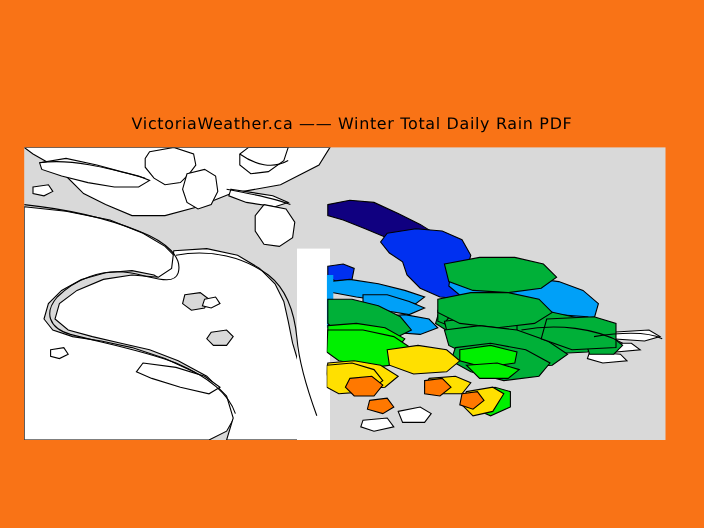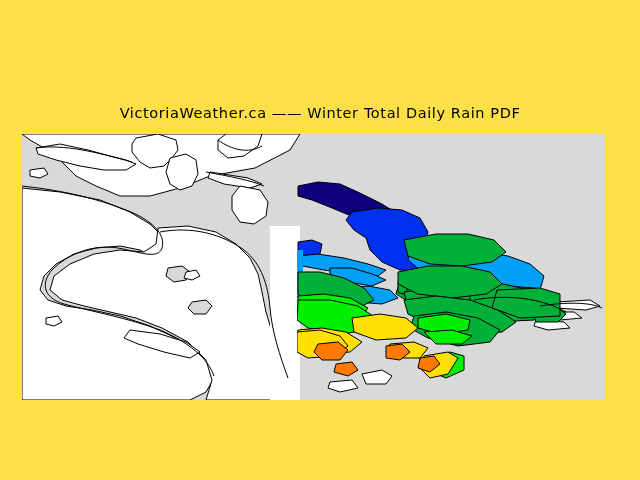--- a/index.html
+++ b/index.html
@@ -4,21 +4,21 @@
 <style>
   html, body {
     margin: 0;
     padding: 0;
     background: #ffffff;
   }
   #page {
     position: relative;
     width: 640px;
     height: 480px;
-    background: #fde047;
+    background: #f97316;
     font-family: "DejaVu Sans", sans-serif;
     overflow: hidden;
   }
   #title {
     position: absolute;
     left: 0;
     top: 105px;
     width: 640px;
     text-align: center;
     font-family: "DejaVu Sans", sans-serif;

